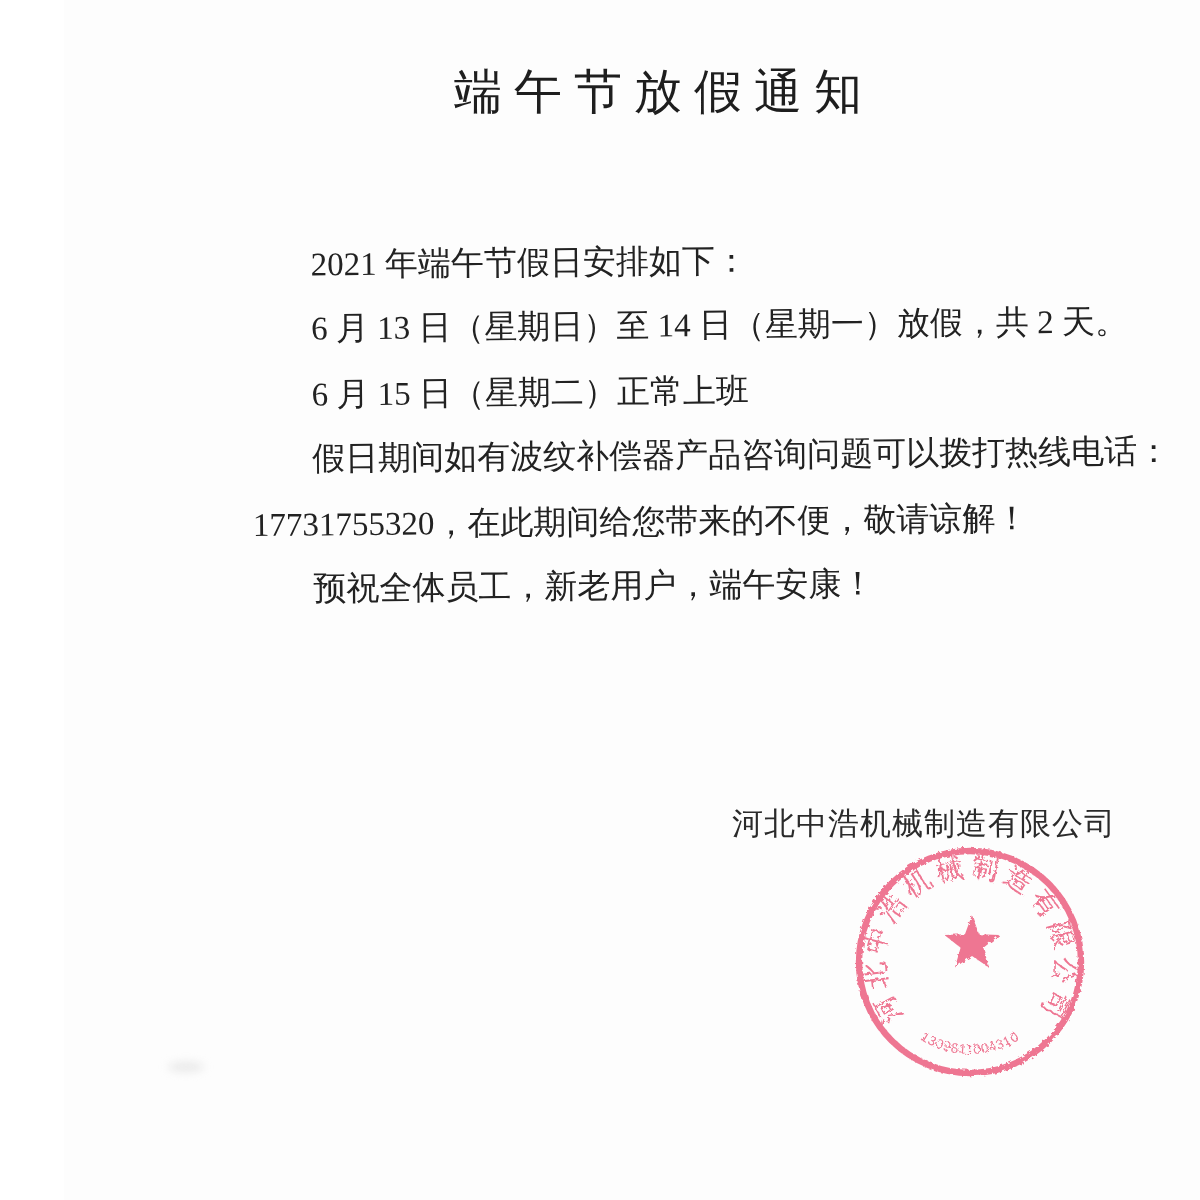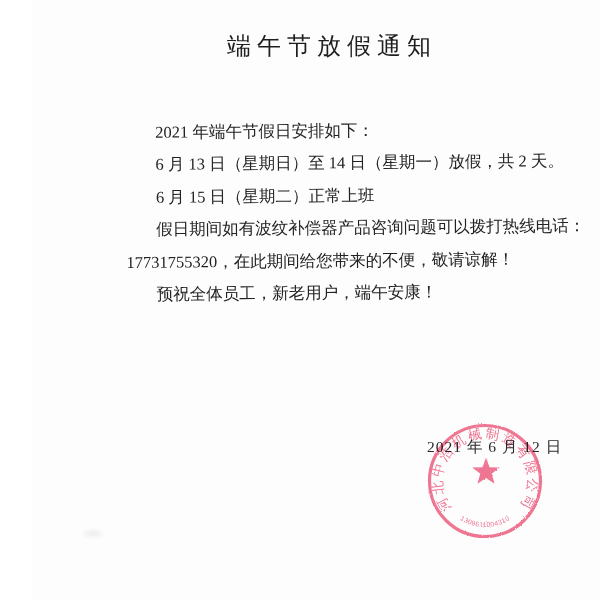--- a/index.html
+++ b/index.html
@@ -98,22 +98,22 @@
 
   <div class="body-block">
     <div class="body-line indent">2021 年端午节假日安排如下：</div>
     <div class="body-line indent">6 月 13 日（星期日）至 14 日（星期一）放假，共 2 天。</div>
     <div class="body-line indent">6 月 15 日（星期二）正常上班</div>
     <div class="body-line indent">假日期间如有波纹补偿器产品咨询问题可以拨打热线电话：</div>
     <div class="body-line">17731755320，在此期间给您带来的不便，敬请谅解！</div>
     <div class="body-line indent">预祝全体员工，新老用户，端午安康！</div>
   </div>
 
+  <div class="company-line">河北中浩机械制造有限公司</div>
 
-  <div class="date-line">2021 年 6 月 12 日</div>
 
   <svg class="stamp" viewBox="0 0 124 124" xmlns="http://www.w3.org/2000/svg">
     <defs>
       <filter id="rough" x="-10%" y="-10%" width="120%" height="120%">
         <feTurbulence type="fractalNoise" baseFrequency="0.55" numOctaves="2" result="n"></feTurbulence>
         <feDisplacementMap in="SourceGraphic" in2="n" scale="2.2"></feDisplacementMap>
       </filter>
       <path id="ringPath" d="M 31.59 90.41 A 43 43 0 1 1 92.41 90.41" fill="none"></path>
       <path id="numPath" d="M 32.43 95.24 A 46 46 0 0 0 91.57 95.24" fill="none"></path>
     </defs>

